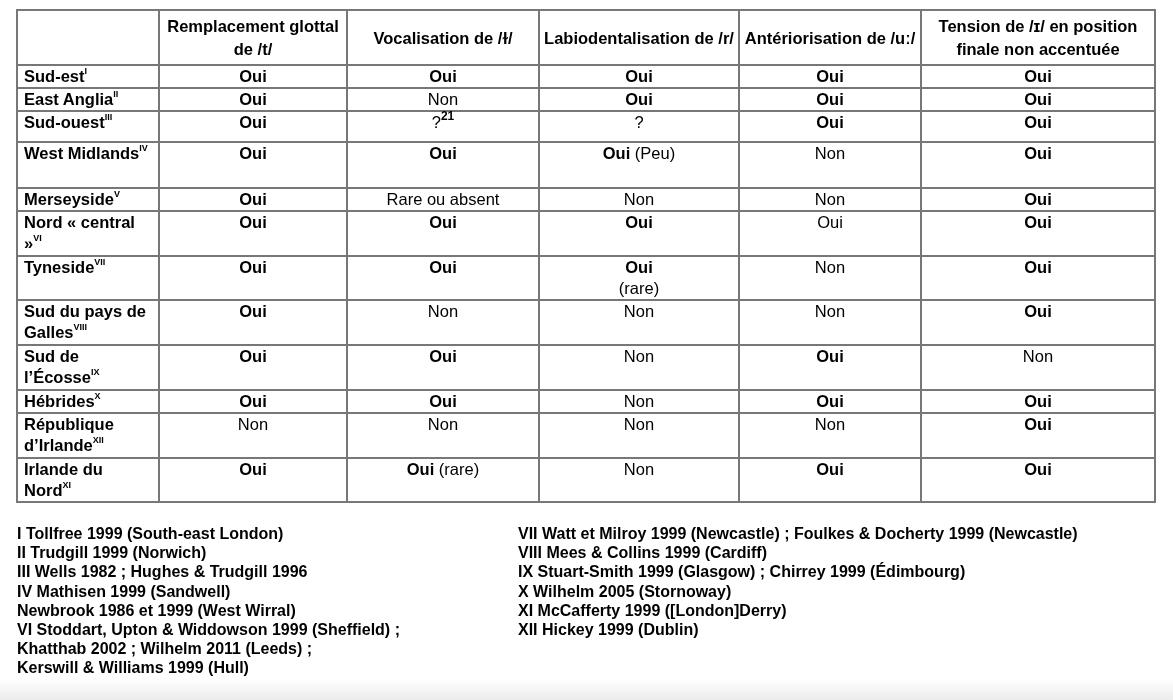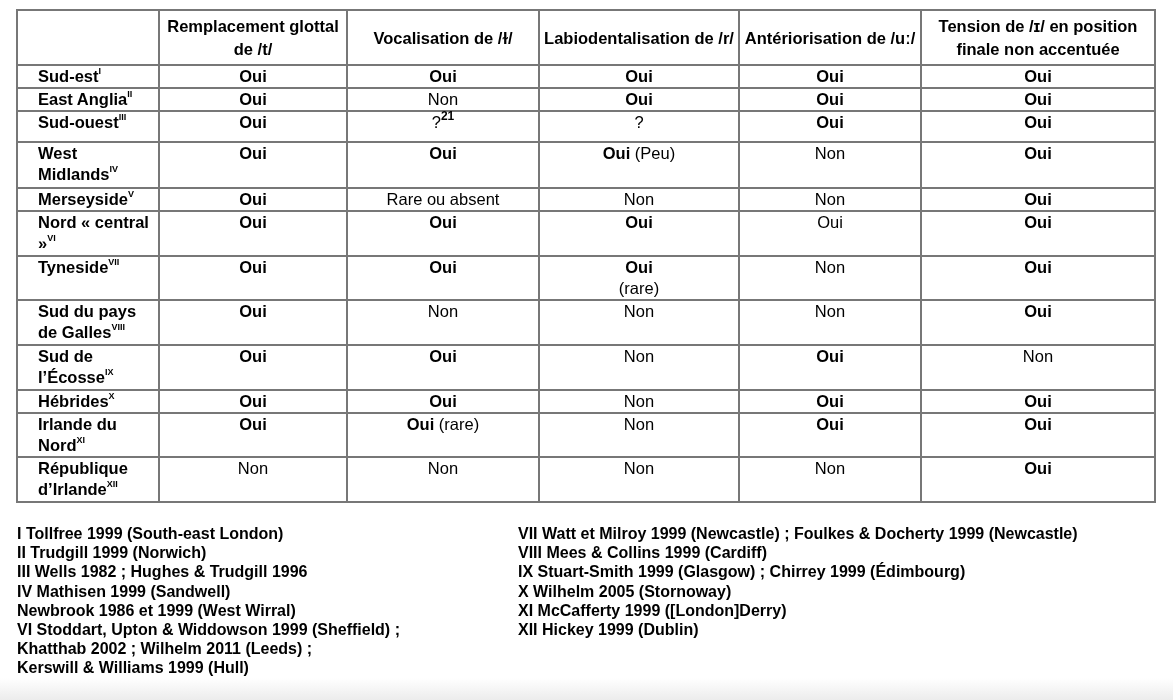--- a/index.html
+++ b/index.html
@@ -5,21 +5,21 @@
   html, body { margin:0; padding:0; background:#ffffff; }
   body { width:1173px; height:700px; position:relative; overflow:hidden;
          font-family:"Liberation Sans", sans-serif; color:#000; }
   .bottom-fade { position:absolute; left:0; right:0; bottom:0; height:22px;
          background:linear-gradient(to bottom, rgba(255,255,255,0), #ececec); }
   table.main { position:absolute; left:16px; top:9px; border-collapse:collapse;
          table-layout:fixed; width:1138px; }
   table.main td, table.main th { border:2px solid #777; padding:0 4px;
          vertical-align:top; font-size:16.5px; line-height:21px; }
   table.main th { font-weight:bold; text-align:center; vertical-align:middle; line-height:23px; padding-top:1px; }
-  table.main td.region { font-weight:bold; text-align:left; padding-left:20px; line-height:21px; }
+  table.main td.region { font-weight:bold; text-align:left; padding-left:6px; line-height:21px; }
   table.main td.val { text-align:center; }
   .b { font-weight:bold; }
   sup { font-size:9px; line-height:0; vertical-align:8px; font-weight:bold; }
   .refs { position:absolute; top:524px; font-weight:bold; font-size:16px; line-height:19.2px; }
   .refs.left { left:17px; }
   .refs.right { left:518px; }
   .refs div { white-space:nowrap; }
 </style>
 </head>
 <body>
@@ -117,34 +117,34 @@
         <td class="val"><span>Non</span></td>
       </tr>
       <tr style="height: 22px;">
         <td class="region"><span>Hébrides</span><sup>X</sup></td>
         <td class="val"><span class="b">Oui</span></td>
         <td class="val"><span class="b">Oui</span></td>
         <td class="val"><span>Non</span></td>
         <td class="val"><span class="b">Oui</span></td>
         <td class="val"><span class="b">Oui</span></td>
       </tr>
+      <tr style="height: 45px;">
+        <td class="region"><span>République d’Irlande</span><sup>XII</sup></td>
+        <td class="val"><span>Non</span></td>
+        <td class="val"><span>Non</span></td>
+        <td class="val"><span>Non</span></td>
+        <td class="val"><span>Non</span></td>
+        <td class="val"><span class="b">Oui</span></td>
+      </tr>
       <tr style="height: 44px;">
         <td class="region"><span>Irlande du Nord</span><sup>XI</sup></td>
         <td class="val"><span class="b">Oui</span></td>
         <td class="val"><span class="b">Oui</span><span> (rare)</span></td>
         <td class="val"><span>Non</span></td>
         <td class="val"><span class="b">Oui</span></td>
-        <td class="val"><span class="b">Oui</span></td>
-      </tr>
-      <tr style="height: 45px;">
-        <td class="region"><span>République d’Irlande</span><sup>XII</sup></td>
-        <td class="val"><span>Non</span></td>
-        <td class="val"><span>Non</span></td>
-        <td class="val"><span>Non</span></td>
-        <td class="val"><span>Non</span></td>
         <td class="val"><span class="b">Oui</span></td>
       </tr>
     </tbody>
 </table>
 
 <div class="refs left" id="refs-left">
     <div>I Tollfree 1999 (South-east London)</div>
     <div>II Trudgill 1999 (Norwich)</div>
     <div>III Wells 1982 ; Hughes &amp; Trudgill 1996</div>
     <div>IV Mathisen 1999 (Sandwell)</div>

